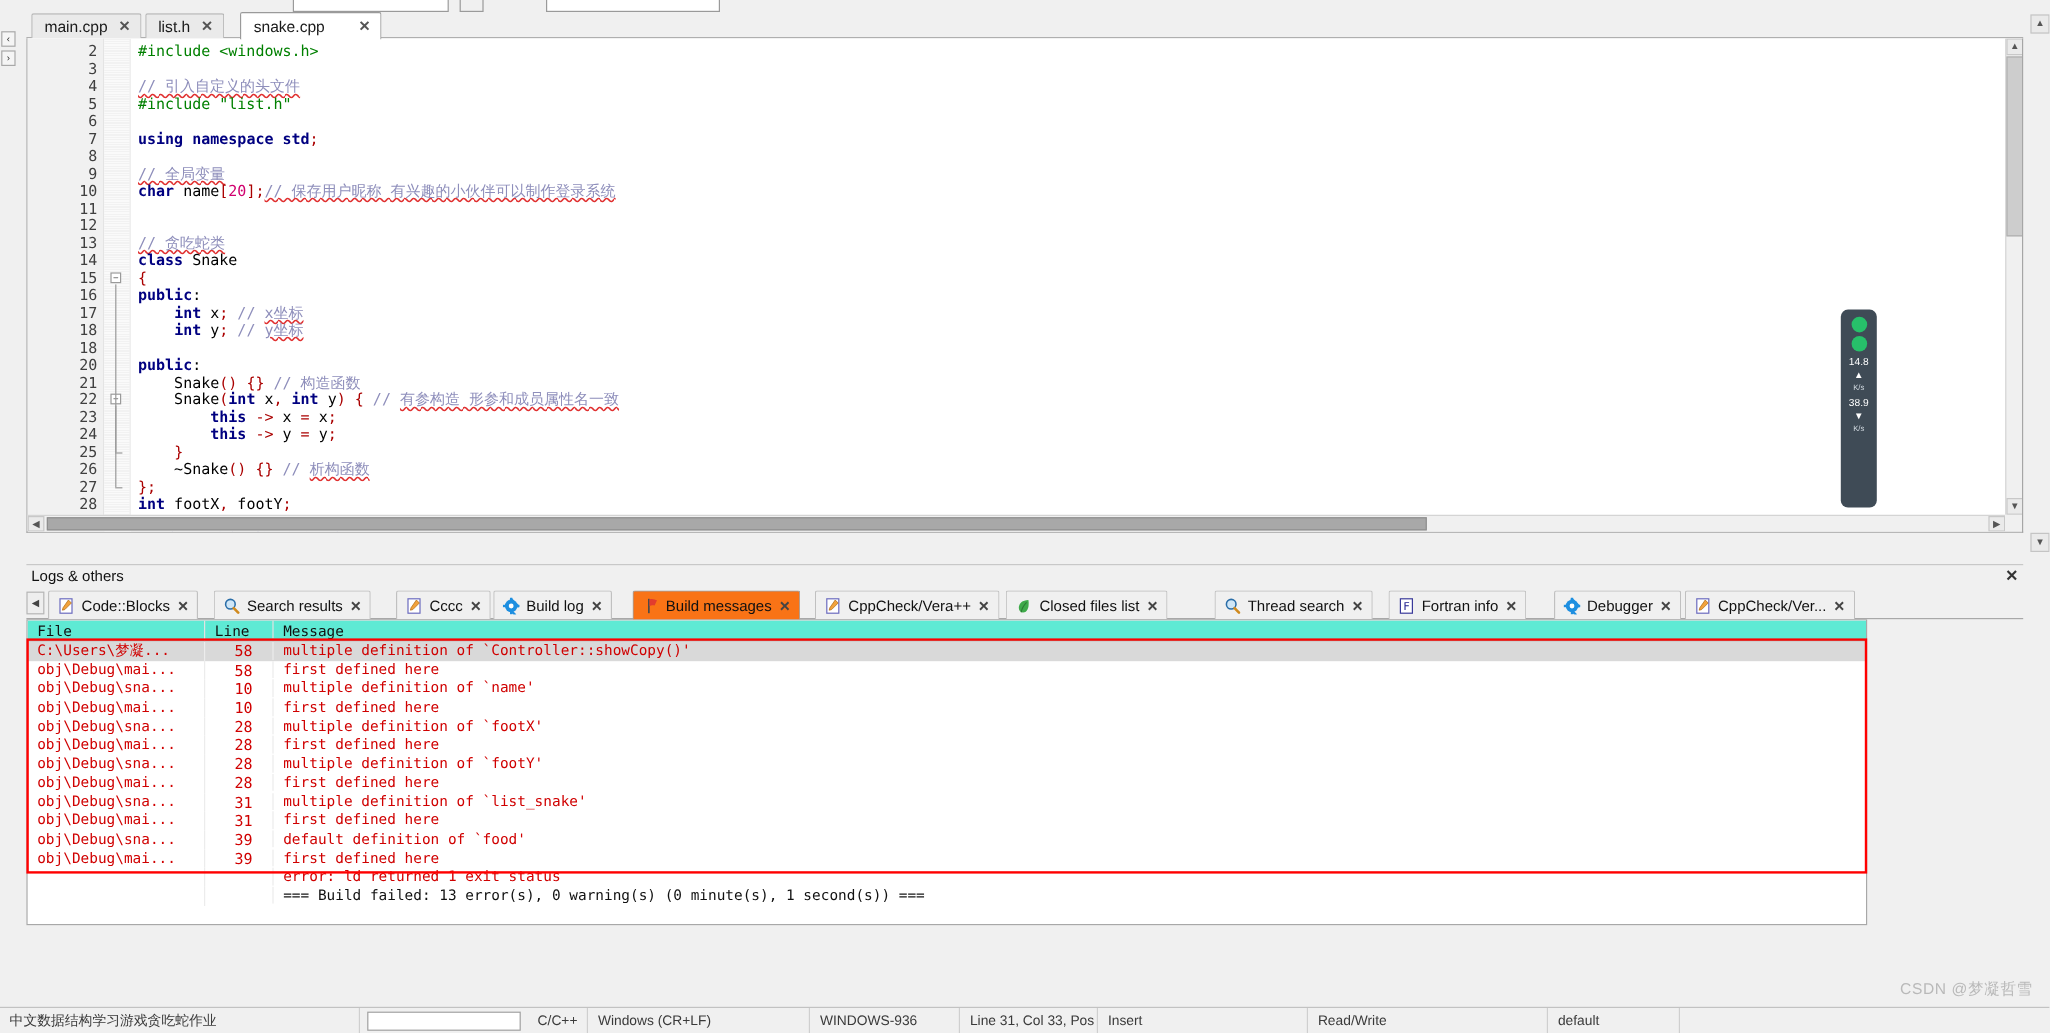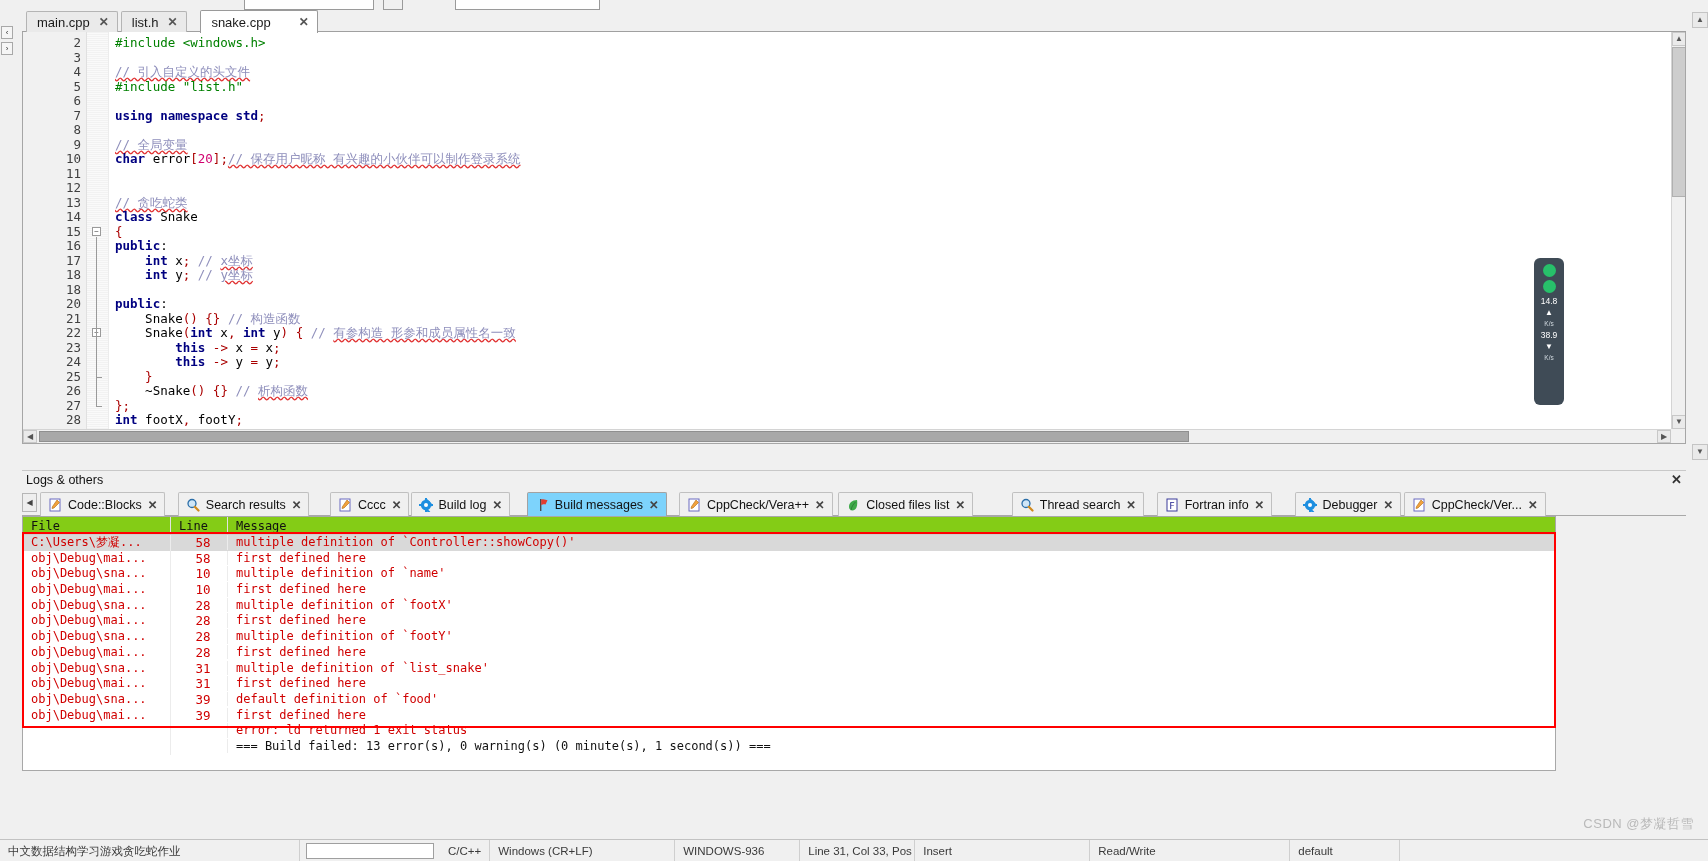--- a/index.html
+++ b/index.html
@@ -95,21 +95,21 @@
   .h-thumb { position:absolute; top:1px; left:16px; width:1150px; height:11px; background:#a8a8a8; border:1px solid #8f8f8f; }
   .corner-box { position:absolute; right:0; bottom:0; width:14px; height:14px; background:#f0f0f0; }
 
   
   .outer-vscroll { position:absolute; top:12px; right:0; width:16px; height:448px; background:#f0f0f0; }
   .outer-vscroll .a { width:16px; height:16px; background:#eaeaea; border:1px solid #c4c4c4; text-align:center; font-size:8px; line-height:14px; color:#555; }
   .outer-vscroll .a.bot { position:absolute; bottom:0; }
 
   
   .netwidget {
-    position:absolute; left:1534px; top:258px; width:30px; height:147px;
+    position:absolute; left:1534px; top:258px; width:30px; height:165px;
     background:#3f4b56; border-radius:6px; color:#ffffff;
     display:flex; flex-direction:column; align-items:center; padding-top:6px; gap:3px;
   }
   .netwidget .dot { width:13px; height:13px; border-radius:50%; }
   .netwidget .lbl { font-size:8.5px; line-height:10px; text-align:center; }
   .netwidget .unit { font-size:6.5px; color:#cfd7de; }
   .netwidget .tri { font-size:8px; line-height:8px; }
 
   
   .logs-panel { position:absolute; top:464px; left:0; width:1708px; height:330px; background:#f0f0f0; }
@@ -127,29 +127,29 @@
   }
   .ltab-scroll-left {
     position:absolute; left:0; top:3px; width:15px; height:19px;
     background:#eeeeee; border:1px solid #b6b6b6; font-size:8px; line-height:17px; text-align:center; color:#444;
   }
   .ltab {
     position:absolute; top:2px; height:24px; display:flex; align-items:center; gap:6px;
     padding:0 7px; font-size:12.5px; color:#111; white-space:nowrap;
     border:1px solid #c0c0c0; border-bottom:none; background:#f0f0f0; border-radius:2px 2px 0 0;
   }
-  .ltab.active { background:#7dd3fc; border-color:#a2a2a2; z-index:2; }
+  .ltab.active { background:#f97316; border-color:#a2a2a2; z-index:2; }
   .ltab .x { color:#444; font-weight:bold; font-size:11.5px; }
   .ic { width:14px; height:14px; display:inline-block; position:relative; flex:none; }
 
   .grid-wrap {
     position:absolute; top:52px; left:22px; width:1534px; height:255px;
     background:#ffffff; border:1px solid #a8a8a8; overflow:hidden;
   }
-  .grid-head { display:flex; height:18px; background:#84cc16; border-bottom:1px solid #cfcfcf; }
+  .grid-head { display:flex; height:18px; background:#5eead4; border-bottom:1px solid #cfcfcf; }
   .gh { font-size:12px; color:#111; padding-left:8px; line-height:18px;
         font-family:"DejaVu Sans Mono", monospace; border-right:1px solid #e2e2e2; }
   .gh.file { width:148px; }
   .gh.line { width:57px; }
   .gh.msg  { flex:1; border-right:none; }
 
   .grow { display:flex; height:15.7px; font-family:"DejaVu Sans Mono", monospace;
           font-size:12px; color:#d00000; }
   .grow.sel { background:#d9d9d9; }
   .gc { padding-left:8px; line-height:15.7px; overflow:hidden; white-space:nowrap; }
@@ -252,21 +252,21 @@
         </div>
       <div class="codearea" id="code-lines">
           <div class="line" style="position: absolute; top: 4px; left: 6px;"><span class="c-pre">#include &lt;windows.h&gt;</span></div>
           <div class="line" style="position: absolute; top: 18.5px; left: 6px;"></div>
           <div class="line" style="position: absolute; top: 33px; left: 6px;"><span class="c-cmt squig">// 引入自定义的头文件</span></div>
           <div class="line" style="position: absolute; top: 47.5px; left: 6px;"><span class="c-pre">#include "list.h"</span></div>
           <div class="line" style="position: absolute; top: 62px; left: 6px;"></div>
           <div class="line" style="position: absolute; top: 76.5px; left: 6px;"><span class="c-kw">using</span><span class="c-pl"> </span><span class="c-kw">namespace</span><span class="c-pl"> </span><span class="c-kw">std</span><span class="c-op">;</span></div>
           <div class="line" style="position: absolute; top: 91px; left: 6px;"></div>
           <div class="line" style="position: absolute; top: 105.5px; left: 6px;"><span class="c-cmt squig">// 全局变量</span></div>
-          <div class="line" style="position: absolute; top: 120px; left: 6px;"><span class="c-kw">char</span><span class="c-pl"> error</span><span class="c-op">[</span><span class="c-num">20</span><span class="c-op">]</span><span class="c-op">;</span><span class="c-cmt squig">// 保存用户昵称 有兴趣的小伙伴可以制作登录系统</span></div>
+          <div class="line" style="position: absolute; top: 120px; left: 6px;"><span class="c-kw">char</span><span class="c-pl"> name</span><span class="c-op">[</span><span class="c-num">20</span><span class="c-op">]</span><span class="c-op">;</span><span class="c-cmt squig">// 保存用户昵称 有兴趣的小伙伴可以制作登录系统</span></div>
           <div class="line" style="position: absolute; top: 134.5px; left: 6px;"></div>
           <div class="line" style="position: absolute; top: 149px; left: 6px;"></div>
           <div class="line" style="position: absolute; top: 163.5px; left: 6px;"><span class="c-cmt squig">// 贪吃蛇类</span></div>
           <div class="line" style="position: absolute; top: 178px; left: 6px;"><span class="c-kw">class</span><span class="c-pl"> Snake</span></div>
           <div class="line" style="position: absolute; top: 192.5px; left: 6px;"><span class="c-op">{</span></div>
           <div class="line" style="position: absolute; top: 207px; left: 6px;"><span class="c-kw">public</span><span class="c-pl">:</span></div>
           <div class="line" style="position: absolute; top: 221.5px; left: 6px;"><span class="c-pl">    </span><span class="c-kw">int</span><span class="c-pl"> x</span><span class="c-op">;</span><span class="c-cmt"> // </span><span class="c-cmt squig">x坐标</span></div>
           <div class="line" style="position: absolute; top: 236px; left: 6px;"><span class="c-pl">    </span><span class="c-kw">int</span><span class="c-pl"> y</span><span class="c-op">;</span><span class="c-cmt"> // </span><span class="c-cmt squig">y坐标</span></div>
           <div class="line" style="position: absolute; top: 250.5px; left: 6px;"></div>
           <div class="line" style="position: absolute; top: 265px; left: 6px;"><span class="c-kw">public</span><span class="c-pl">:</span></div>

